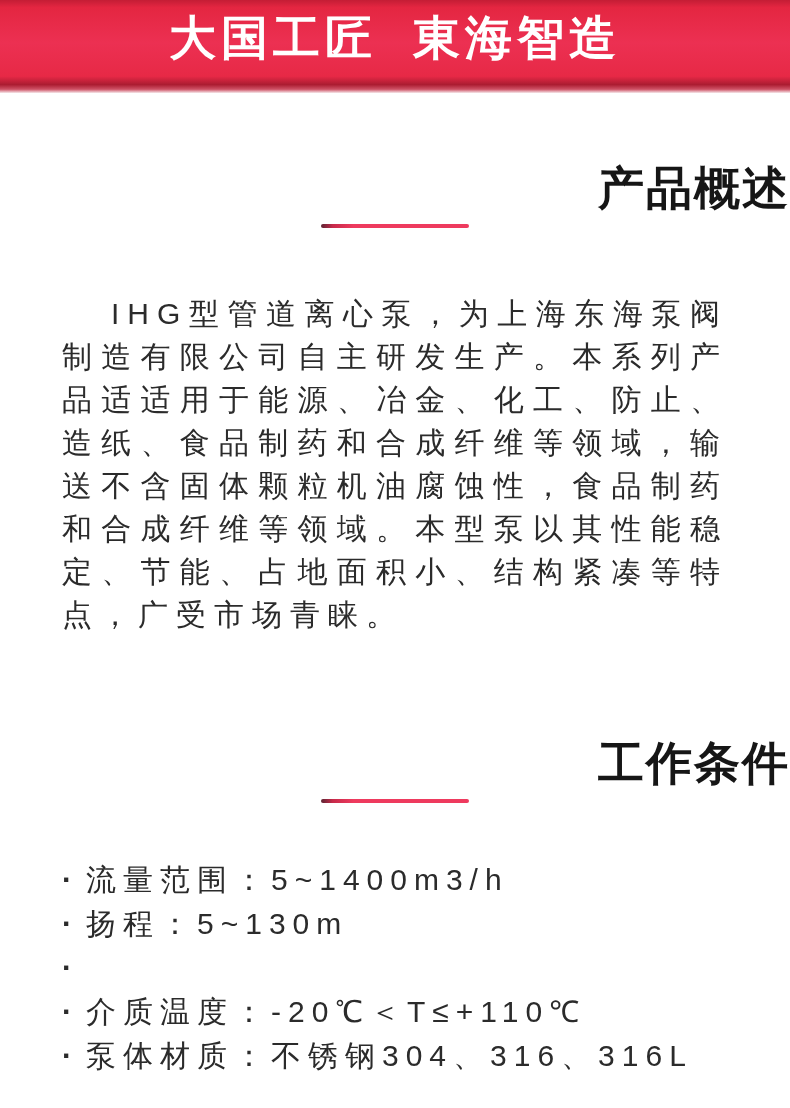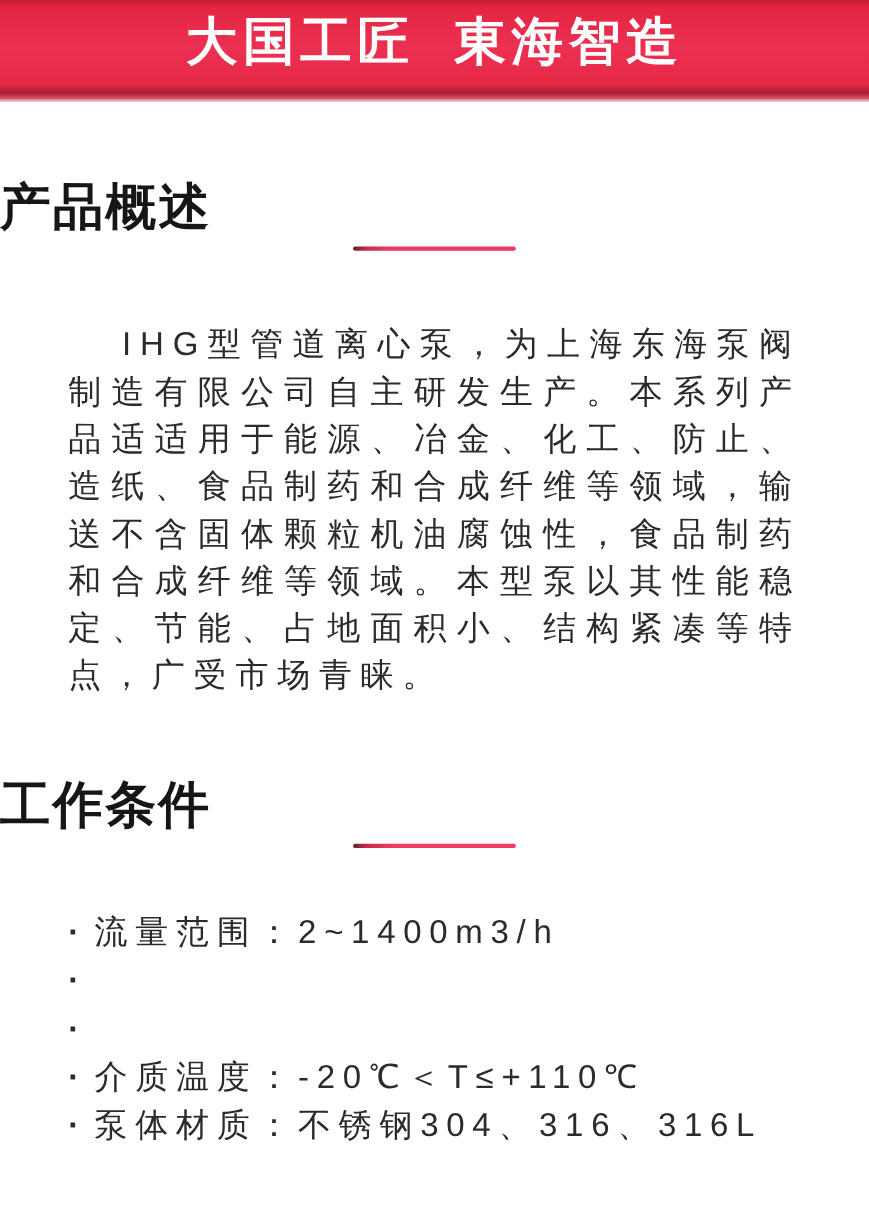--- a/index.html
+++ b/index.html
@@ -37,29 +37,29 @@
     color: #ffffff;
     font-size: 47px;
     font-weight: bold;
     letter-spacing: 5px;
     white-space: pre;
   }
 
   
   .sec-title {
     margin: 0;
-    text-align: left;
+    text-align: right;
     font-size: 46px;
     line-height: 46px;
     font-weight: bold;
     color: #161616;
     letter-spacing: 2px;
   }
   .overview-sec .sec-title { margin-top: 72px; }
-  .conditions-sec .sec-title { margin-top: 72px; }
+  .conditions-sec .sec-title { margin-top: 104px; }
 
   .rule {
     width: 148px;
     height: 4px;
     margin: 13px auto 0 auto;
     border-radius: 2px;
     background: linear-gradient(90deg,
       #5d2433 0%,
       #c72a4a 8%,
       #ee3a5e 22%,
@@ -114,24 +114,25 @@
     <p class="overview-paragraph">IHG型管道离心泵，为上海东海泵阀制造有限公司自主研发生产。本系列产品适适用于能源、冶金、化工、防止、造纸、食品制药和合成纤维等领域，输送不含固体颗粒机油腐蚀性，食品制药和合成纤维等领域。本型泵以其性能稳定、节能、占地面积小、结构紧凑等特点，广受市场青睐。</p>
   </section>
 
   <section class="conditions-sec">
     <h2 class="sec-title">工作条件</h2>
     <div class="rule"></div>
 
     <ul class="cond-list">
       <li>
         <span class="bullet">·</span>
-        <span>流量范围：2~1400m3/h</span>
+        <span>流量范围：5~1400m3/h</span>
       </li>
       <li>
         <span class="bullet">·</span>
+        <span>扬程：5~130m</span>
       </li>
       <li>
         <span class="bullet">·</span>
       </li>
       <li>
         <span class="bullet">·</span>
         <span>介质温度：-20℃＜T≤+110℃</span>
       </li>
       <li>
         <span class="bullet">·</span>

